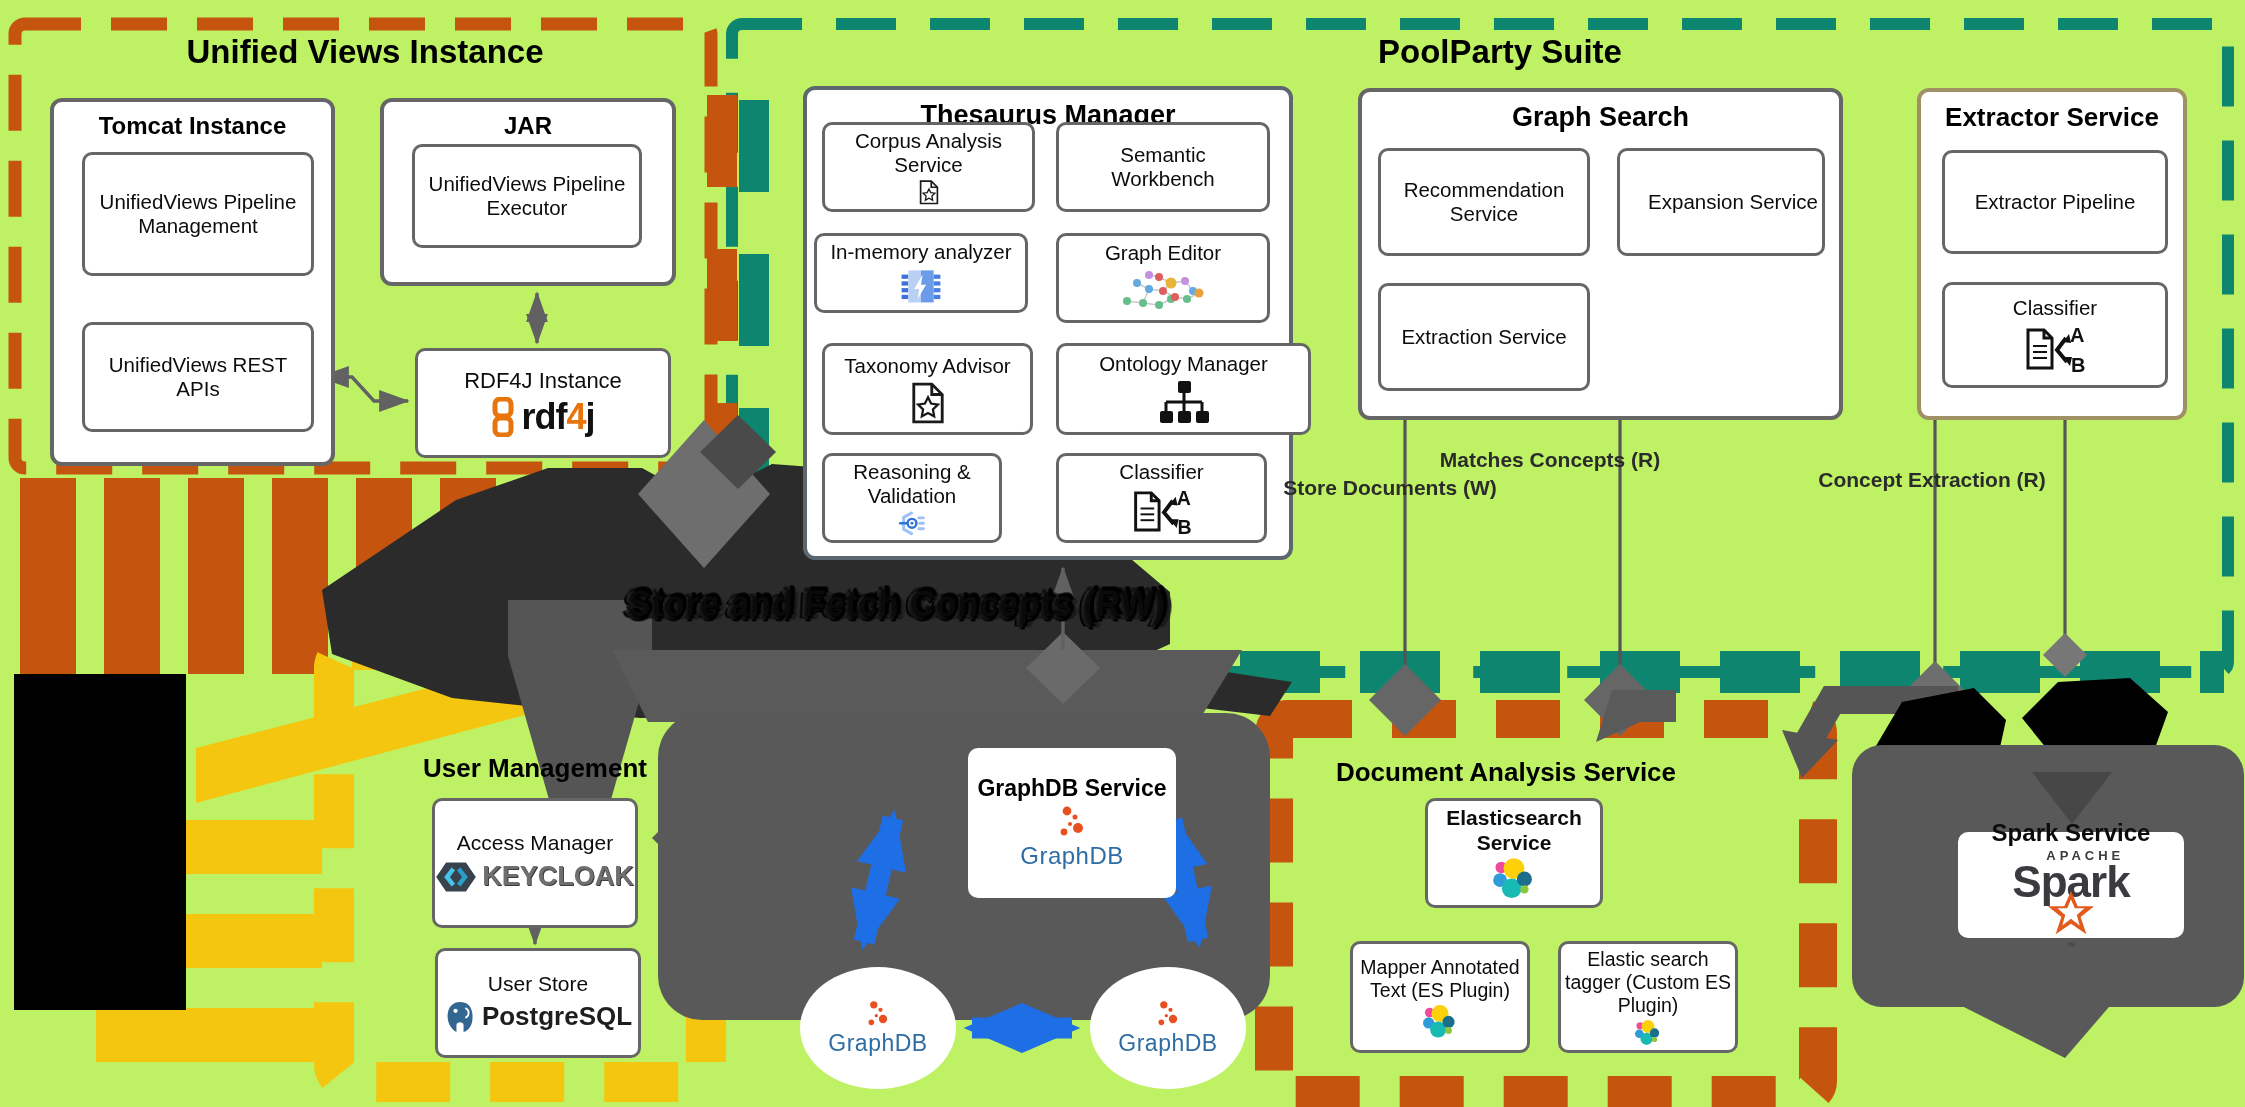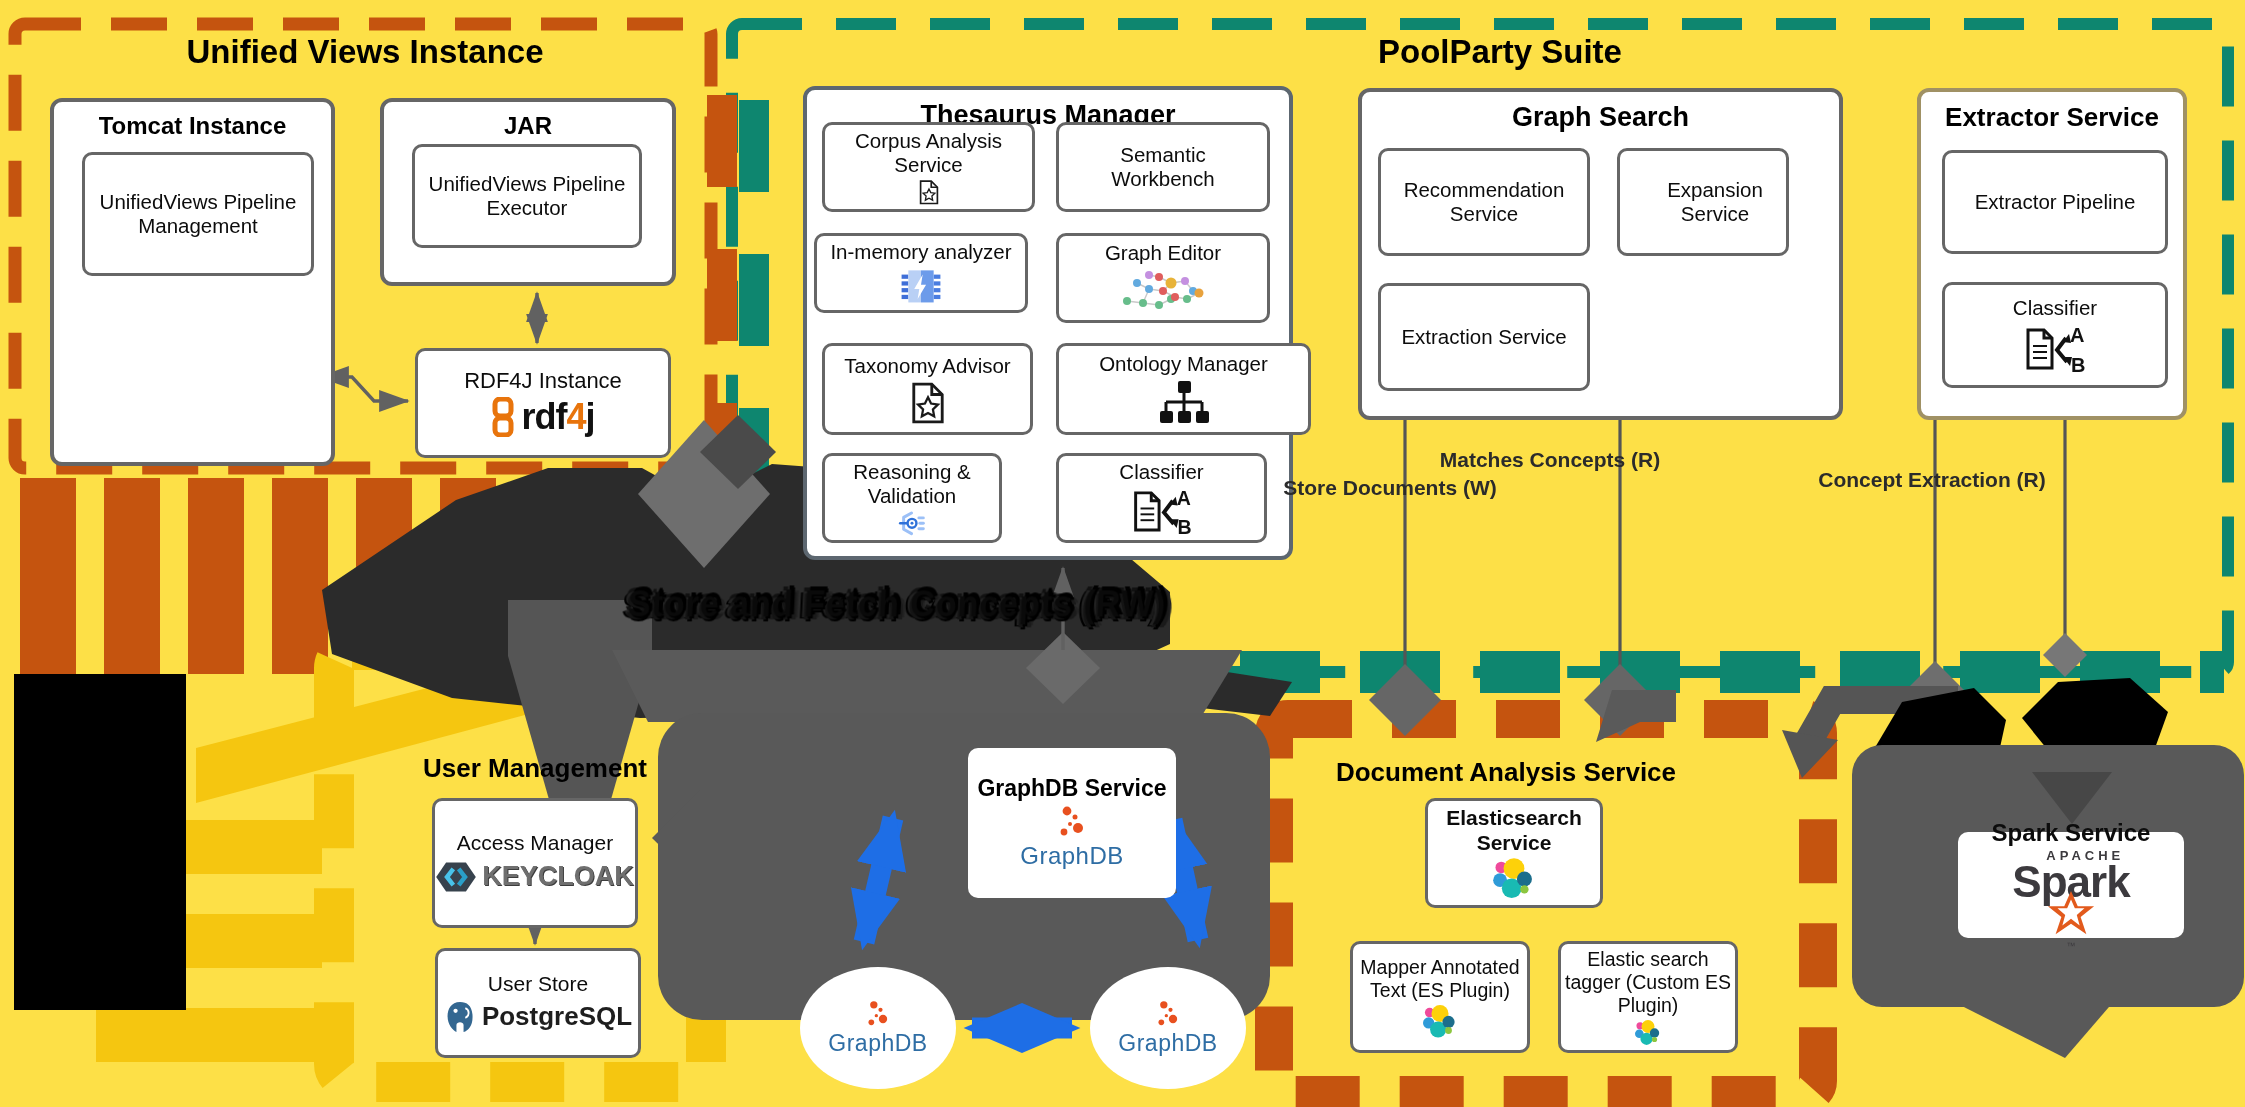--- a/index.html
+++ b/index.html
@@ -1,17 +1,17 @@
 <!DOCTYPE html>
 <html><head>
 <meta charset="utf-8">
 <style>
   html,body{margin:0;padding:0;background:#fff;}
   body{font-family:"Liberation Sans",sans-serif;}
-  #stage{position:relative;width:2245px;height:1107px;background:#fde047;overflow:hidden;}
+  #stage{position:relative;width:2245px;height:1107px;background:#bef264;overflow:hidden;}
   #canvas{position:absolute;left:0;top:0;}
   .t{position:absolute;font-weight:bold;color:#000;text-align:center;line-height:1.1;}
   .cbox{position:absolute;background:#fff;border:4px solid #5d6770;border-radius:12px;box-sizing:border-box;}
   .cbox .ct{position:absolute;left:0;right:0;top:10px;text-align:center;font-weight:bold;color:#000;}
   .node{position:absolute;background:#fff;border:3px solid #666;border-radius:10px;display:flex;flex-direction:column;align-items:center;justify-content:center;text-align:center;padding:4px;box-sizing:border-box;gap:3px;z-index:4;}
   .bl{font-size:20.5px;color:#0c0c0c;line-height:1.18;}
   .bl.b{font-weight:bold;font-size:21px;}
   .narrow{max-width:150px;}
   .logo-row{display:flex;align-items:center;justify-content:center;gap:6px;}
   .rdf4j-txt{font-size:36px;font-weight:bold;color:#111;letter-spacing:-1px;}
@@ -144,20 +144,23 @@
 <div class="elabel" style="left:1240px;top:476px;width:300px;">Store Documents (W)</div>
 <div class="elabel" style="left:1400px;top:448px;width:300px;">Matches Concepts (R)</div>
 <div class="elabel" style="left:1782px;top:468px;width:300px;">Concept Extraction (R)</div>
 <div class="smear" style="left:628px;top:584px;">Store and Fetch Concepts (RW)</div>
 
 <div class="cbox" style="left:50px;top:98px;width:285px;height:368px;border-color:#666;">
   <div class="ct" style="font-size:24px;">Tomcat Instance</div>
 </div>
 <div class="node" style="left:82px;top:152px;width:232px;height:124px;">
   <span class="bl">UnifiedViews Pipeline Management</span>
+</div>
+<div class="node" style="left:82px;top:322px;width:232px;height:110px;">
+  <span class="bl">UnifiedViews REST APIs</span>
 </div>
 
 <div class="cbox" style="left:380px;top:98px;width:296px;height:188px;border-color:#666;">
   <div class="ct" style="font-size:24px;">JAR</div>
 </div>
 <div class="node" style="left:412px;top:144px;width:230px;height:104px;">
   <span class="bl">UnifiedViews Pipeline Executor</span>
 </div>
 
 <div class="node" style="left:415px;top:348px;width:256px;height:110px;">
@@ -303,21 +306,21 @@
     <text x="49" y="48" font-size="20" font-weight="bold" fill="#111" font-family="Liberation Sans, sans-serif">B</text>
   </svg>
 </div>
 
 <div class="cbox" style="left:1358px;top:88px;width:485px;height:332px;border-color:#666;">
   <div class="ct" style="font-size:27px;">Graph Search</div>
 </div>
 <div class="node" style="left:1378px;top:148px;width:212px;height:108px;">
   <span class="bl">Recommendation Service</span>
 </div>
-<div class="node" style="left:1617px;top:148px;width:172px;height:108px;padding-left:28px;">
+<div class="node" style="left:1617px;top:148px;width:208px;height:108px;padding-left:28px;">
   <span class="bl">Expansion Service</span>
 </div>
 <div class="node" style="left:1378px;top:283px;width:212px;height:108px;">
   <span class="bl">Extraction Service</span>
 </div>
 
 <div class="cbox" style="left:1917px;top:88px;width:270px;height:332px;border-color:#A09164;">
   <div class="ct" style="font-size:26px;">Extractor Service</div>
 </div>
 <div class="node" style="left:1942px;top:150px;width:226px;height:104px;">

